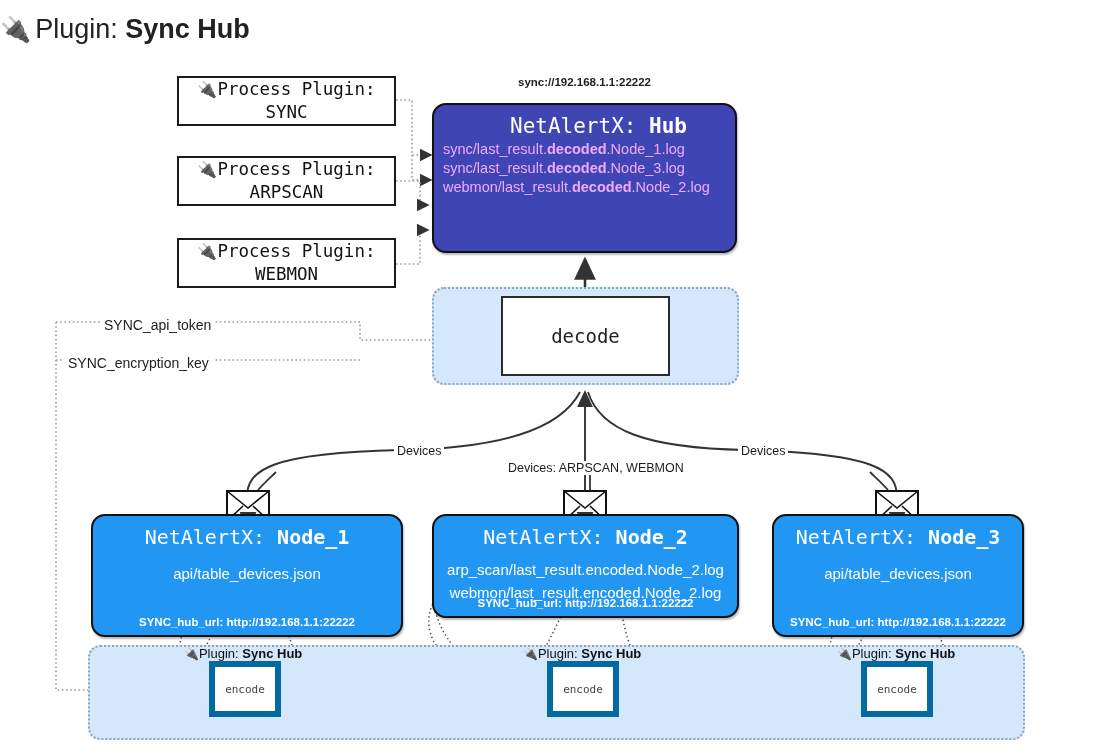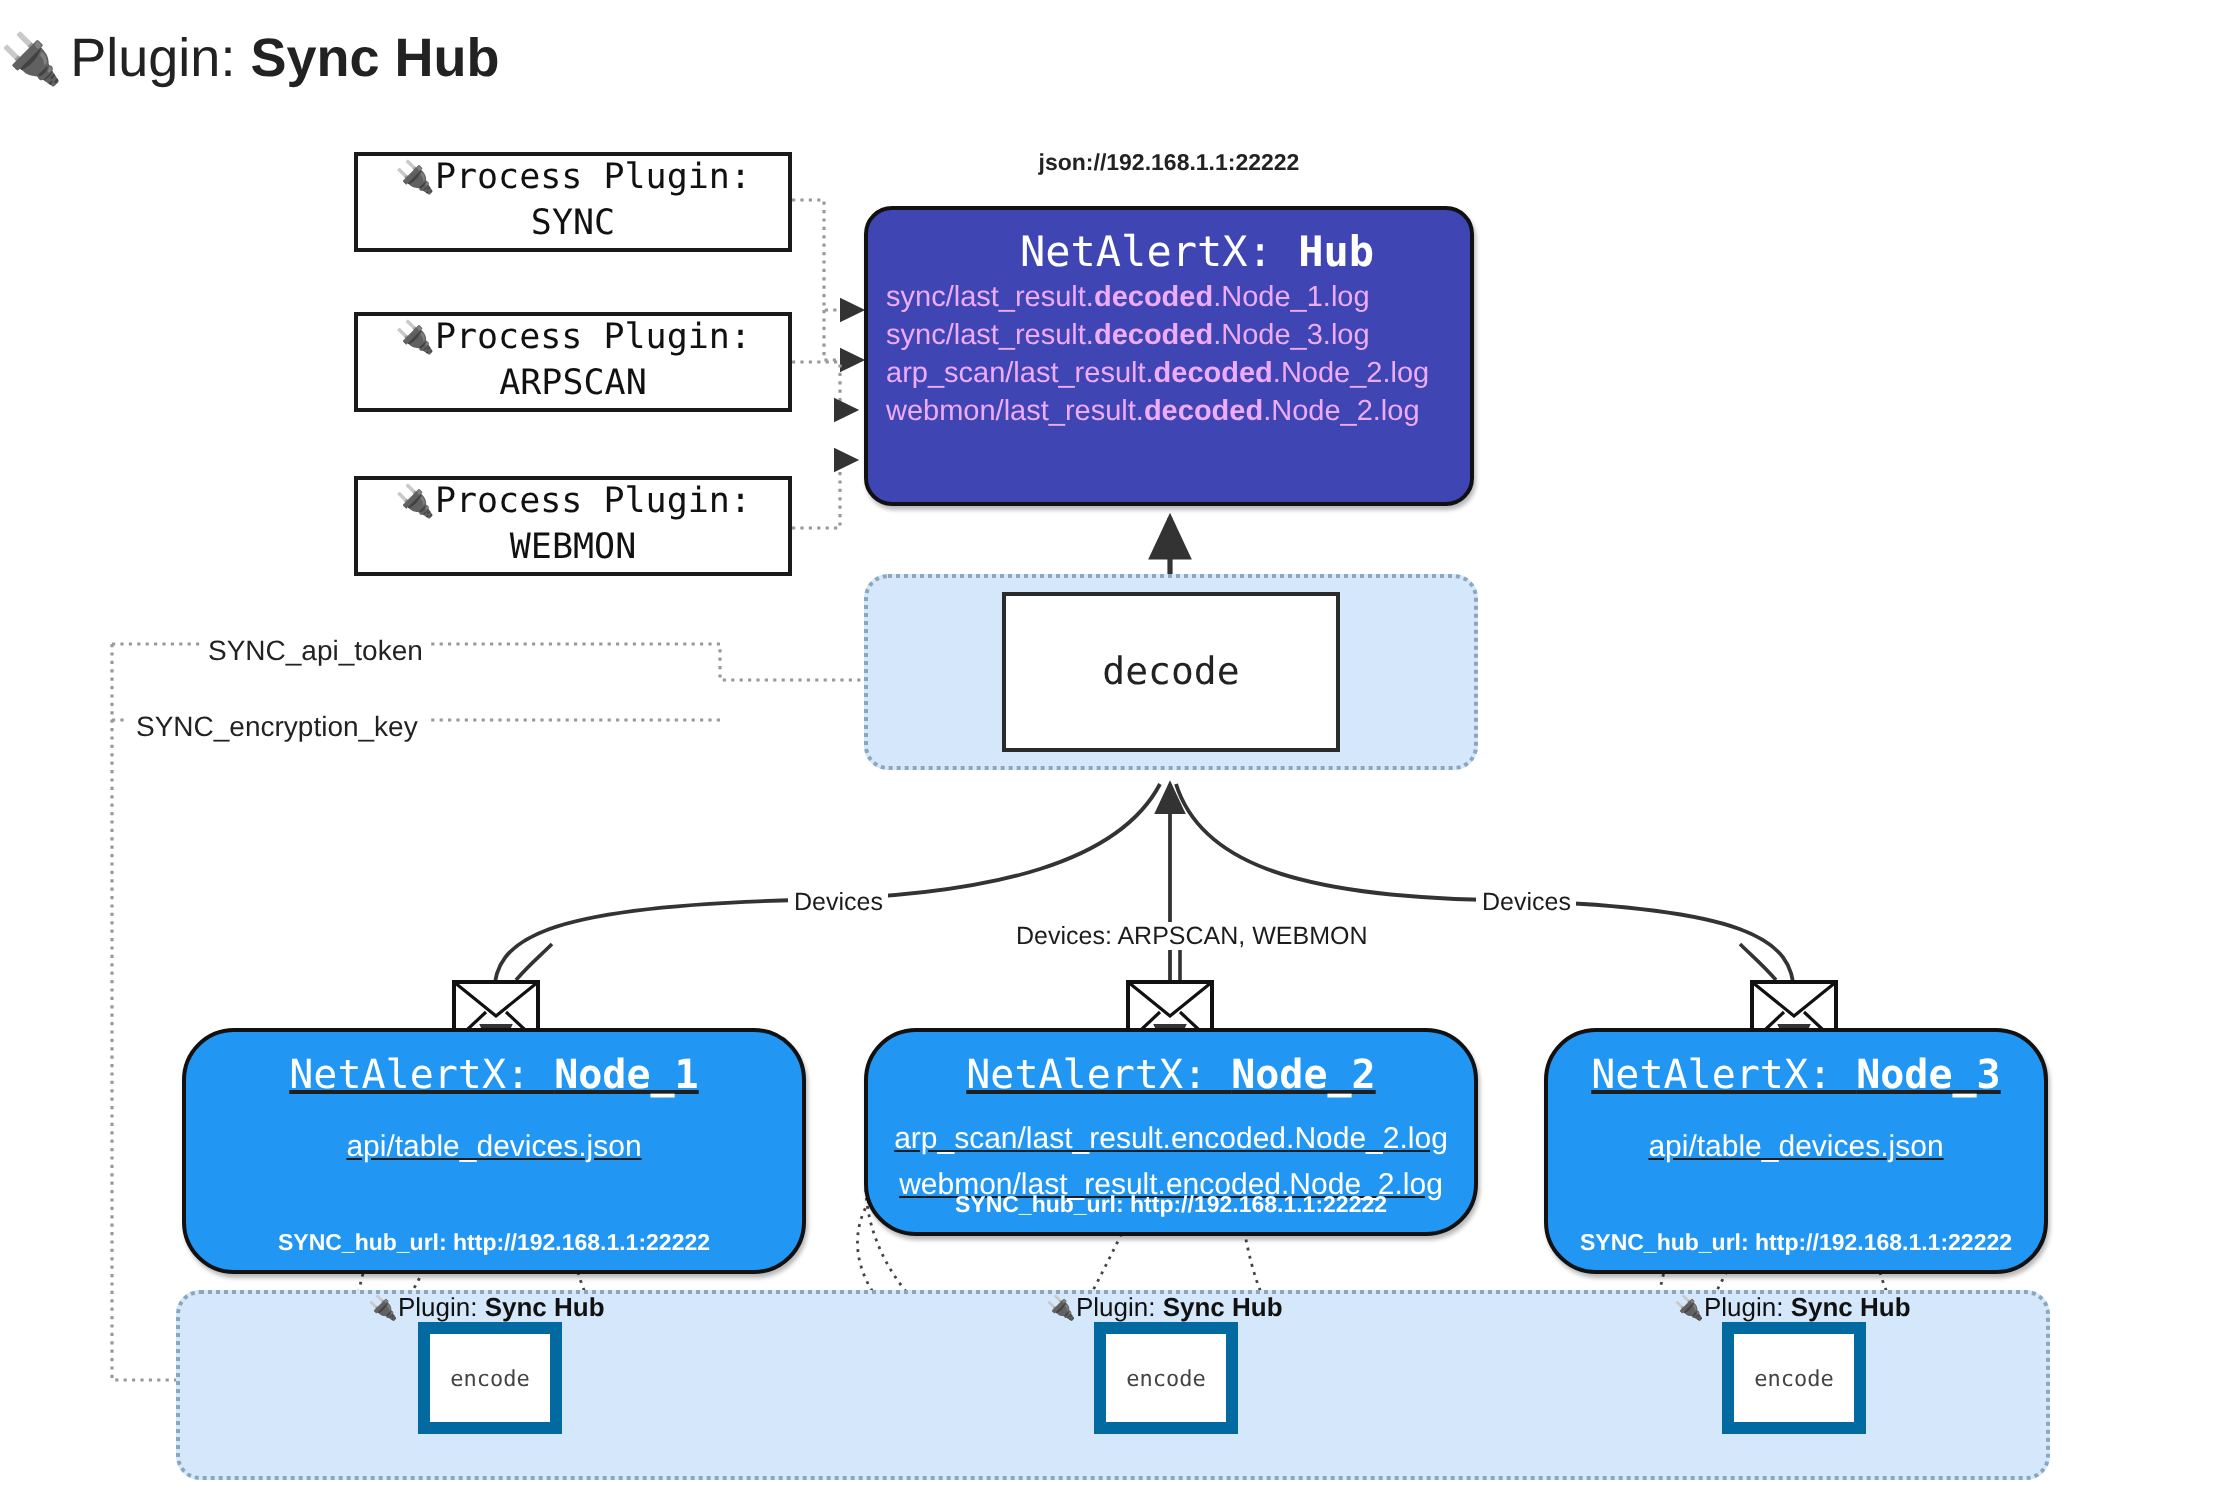--- a/index.html
+++ b/index.html
@@ -47,22 +47,22 @@
   #k-token{left:100px;top:317px;}
   #k-enc{left:64px;top:355px;}
 
   
   .edgelabel{font-size:12.5px;color:#1c1c1c;background:#fff;padding:0 3px;white-space:nowrap;}
   #e-dev1{left:394px;top:444px;}
   #e-plug{left:505px;top:461px;}
   #e-dev2{left:738px;top:444px;}
 
   
-  .node{background:#2196f3;border:2.5px solid #111;border-radius:26px;
-        box-shadow:1px 2px 2px rgba(0,0,0,.28);text-decoration:underline;}
+  .node{background:#2196f3;border:2.5px solid #111;border-radius:14px;
+        box-shadow:1px 2px 2px rgba(0,0,0,.28);}
   .node .ntitle{margin-top:9px;text-align:center;color:#fff;font-size:20px;
         font-family:"DejaVu Sans Mono","Liberation Mono",monospace;}
   .node .ntitle .b{font-weight:bold;}
   .node .nline{color:#fff;font-size:15px;text-align:center;white-space:nowrap;}
   .node .nfoot{position:absolute;left:0;bottom:7px;width:100%;text-align:center;
         color:#fff;font-size:11.5px;font-weight:bold;white-space:nowrap;}
 
   
   #bottom-wrap{left:88px;top:645px;width:937px;height:95px;background:#d5e7fa;
                border:2px dotted #8aa7bd;border-radius:12px;}
@@ -151,26 +151,25 @@
   </div>
   <div class="abs procbox" style="left:177px;top:156px;width:219px;height:50px;">
     <div class="l1"><span class="plug">🔌</span><span>Process Plugin:</span></div>
     <div class="l2">ARPSCAN</div>
   </div>
   <div class="abs procbox" style="left:177px;top:238px;width:219px;height:50px;">
     <div class="l1"><span class="plug">🔌</span><span>Process Plugin:</span></div>
     <div class="l2">WEBMON</div>
   </div>
 
-  <div class="abs" id="huburl">json://192.168.1.1:22222</div>
+  <div class="abs" id="huburl">sync://192.168.1.1:22222</div>
   <div class="abs" id="hub">
     <div class="hubtitle"><span>NetAlertX: </span><span class="b">Hub</span></div>
     <div class="logline"><span>sync/last_result.</span><b>decoded</b><span>.Node_1.log</span></div>
     <div class="logline"><span>sync/last_result.</span><b>decoded</b><span>.Node_3.log</span></div>
-    <div class="logline"><span>arp_scan/last_result.</span><b>decoded</b><span>.Node_2.log</span></div>
     <div class="logline"><span>webmon/last_result.</span><b>decoded</b><span>.Node_2.log</span></div>
   </div>
 
   <div class="abs" id="decode-wrap"></div>
   <div class="abs" id="decode">decode</div>
 
   <div class="abs keylabel" id="k-token">SYNC_api_token</div>
   <div class="abs keylabel" id="k-enc">SYNC_encryption_key</div>
 
   <div class="abs edgelabel" id="e-dev1">Devices</div>

